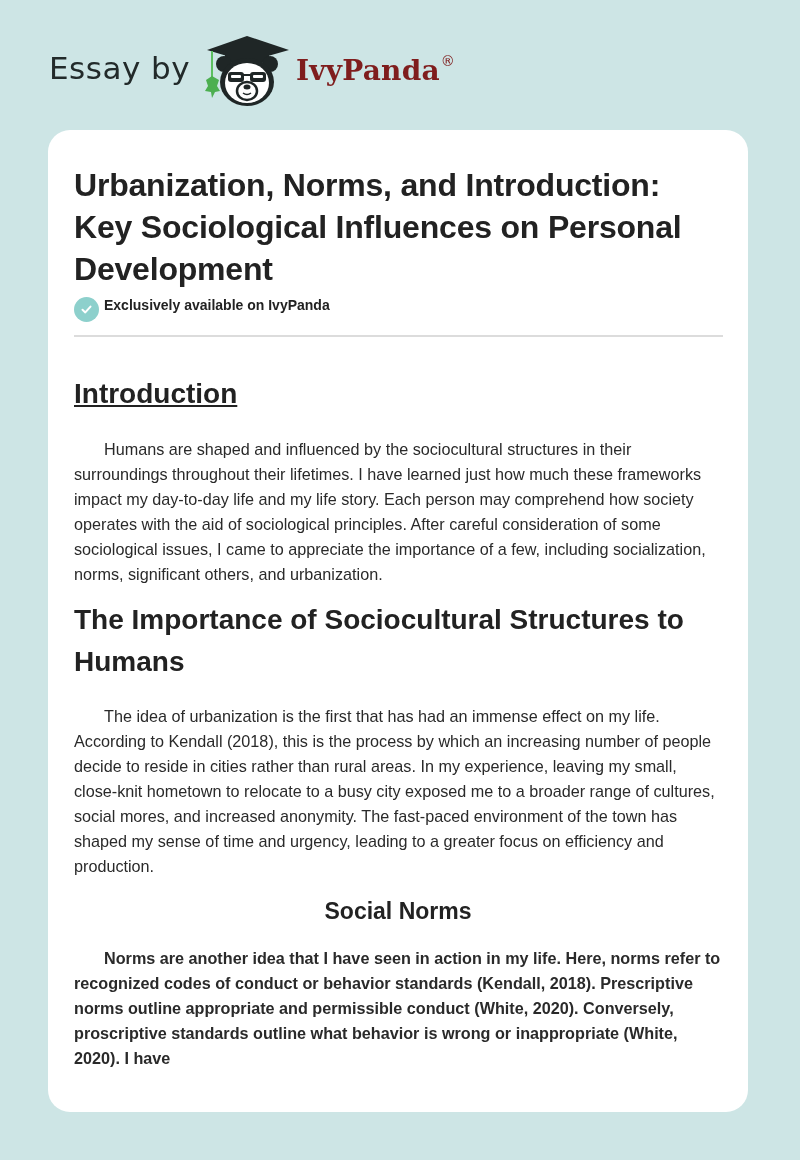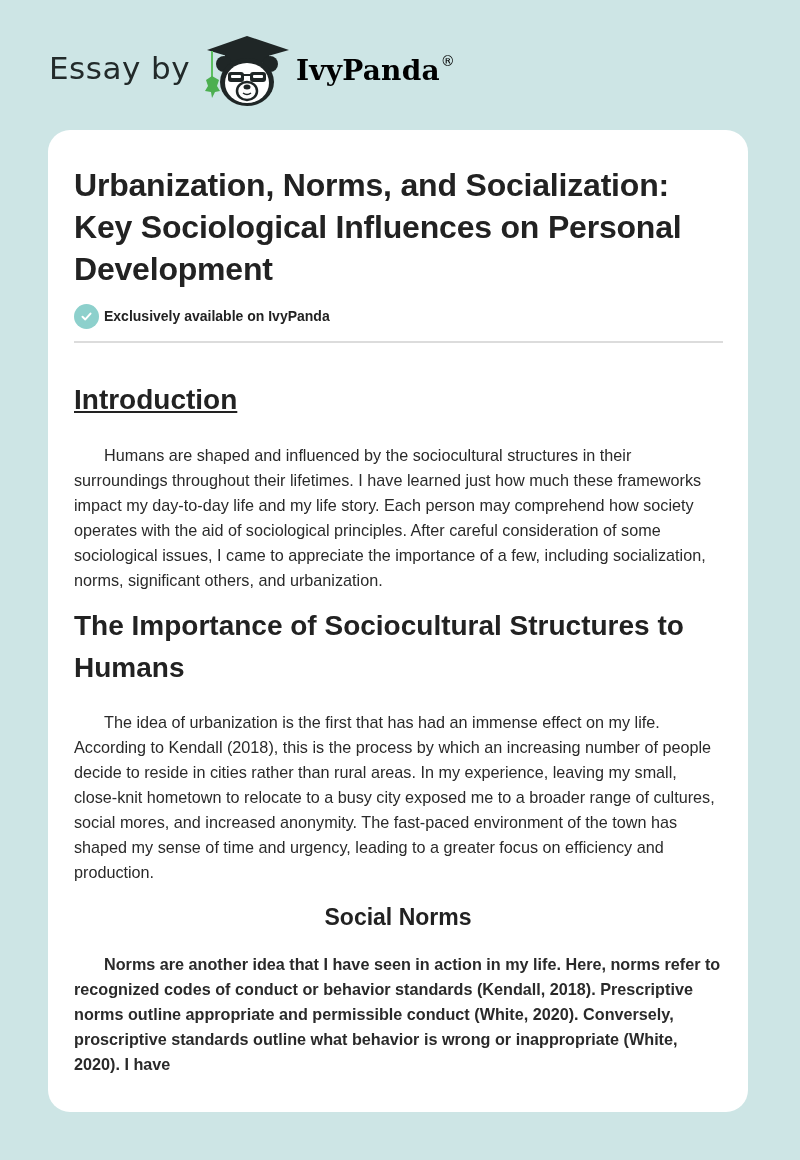--- a/index.html
+++ b/index.html
@@ -37,21 +37,21 @@
     width: 88px;
     height: 72px;
   }
   .brand {
     position: absolute;
     left: 296px;
     top: 53px;
     font-family: "DejaVu Serif", serif;
     font-weight: bold;
     font-size: 28px;
-    color: #000000;
+    color: #7f1d1d;
     letter-spacing: 0.2px;
   }
   .brand sup {
     font-size: 14px;
     font-family: "DejaVu Sans", sans-serif;
     font-weight: normal;
     vertical-align: 14px;
     margin-left: 1px;
   }
   .card {
@@ -69,23 +69,23 @@
   }
   h1.title {
     margin: 34px 0 0 0;
     font-size: 32px;
     line-height: 42px;
     font-weight: bold;
     color: #222222;
     letter-spacing: -0.2px;
   }
   .exclusive {
-    margin-top: 13px;
+    margin-top: 7px;
     display: flex;
-    align-items: center;
+    align-items: flex-start;
     height: 26px;
   }
   .check {
     width: 25px;
     height: 25px;
     border-radius: 50%;
     background: #8dd0cc;
     display: flex;
     align-items: center;
     justify-content: center;
@@ -153,21 +153,21 @@
 
     <ellipse cx="44" cy="55" rx="10" ry="9" fill="#ffffff" stroke="#1f2626" stroke-width="2.5"></ellipse>
     <ellipse cx="44" cy="51" rx="3.5" ry="2.5" fill="#1f2626"></ellipse>
     <path d="M40,57 Q44,60 48,57" stroke="#1f2626" stroke-width="1.5" fill="none"></path>
   </svg>
   <span class="brand"><span>IvyPanda</span><sup>®</sup></span>
 </div>
 
 <div class="card">
   <div class="card-inner">
-    <h1 class="title">Urbanization, Norms, and Socialization: Key Sociological Influences on Personal Development</h1>
+    <h1 class="title">Urbanization, Norms, and Introduction: Key Sociological Influences on Personal Development</h1>
 
     <div class="exclusive">
       <span class="check">
         <svg width="13" height="13" viewBox="0 0 13 13">
             <path d="M2.5,6.8 L5.3,9.4 L10.5,3.6" stroke="#ffffff" stroke-width="2" fill="none" stroke-linecap="round" stroke-linejoin="round"></path>
           </svg>
       </span>
       <span class="exclusive-text">Exclusively available on IvyPanda</span>
     </div>
 

